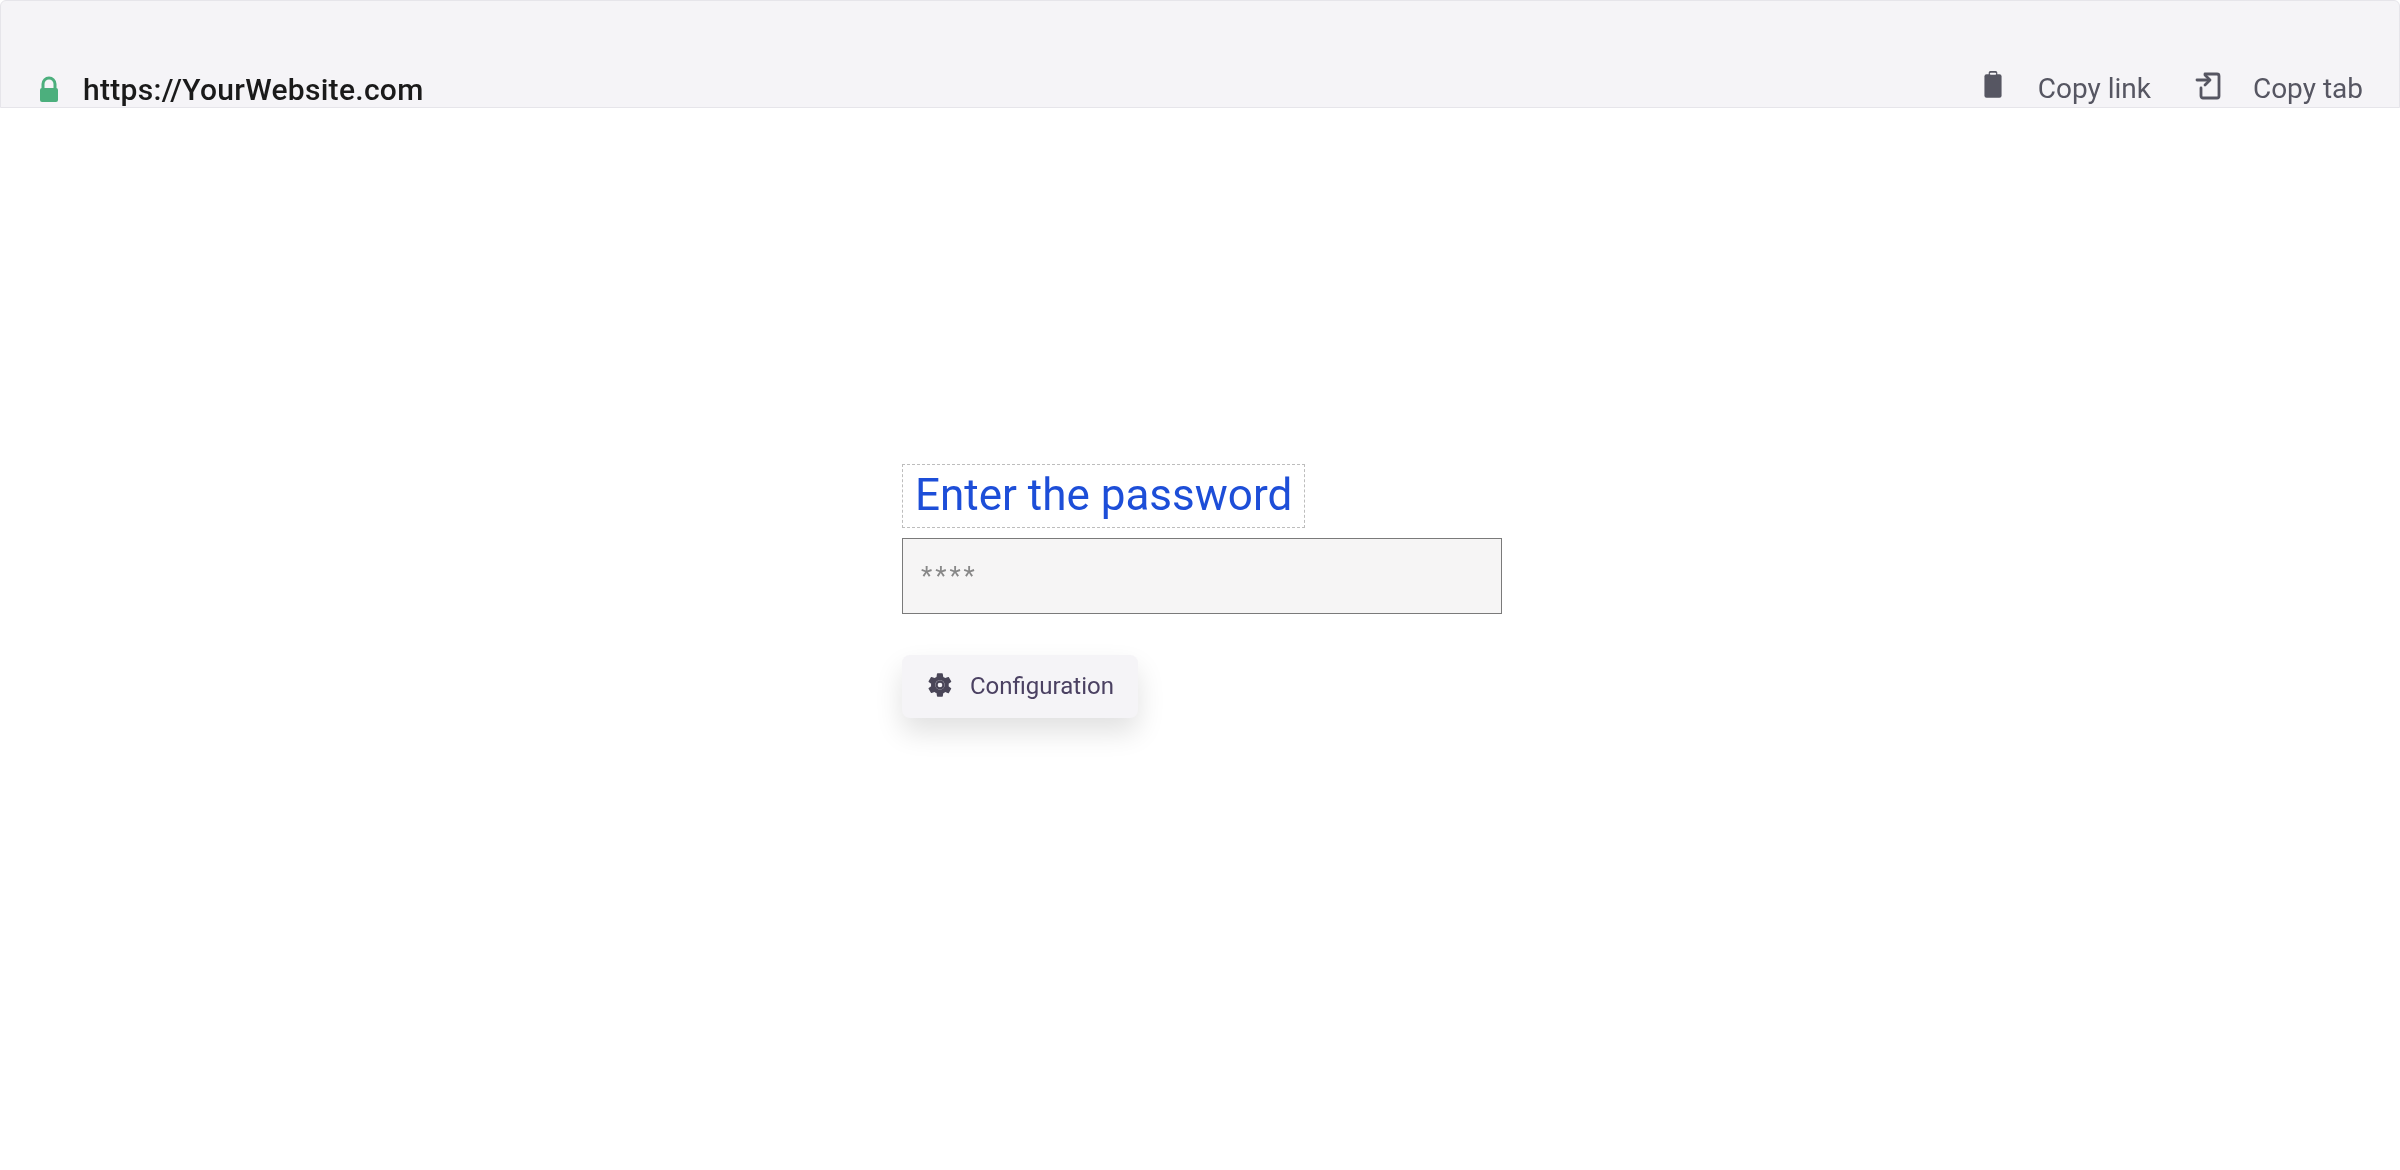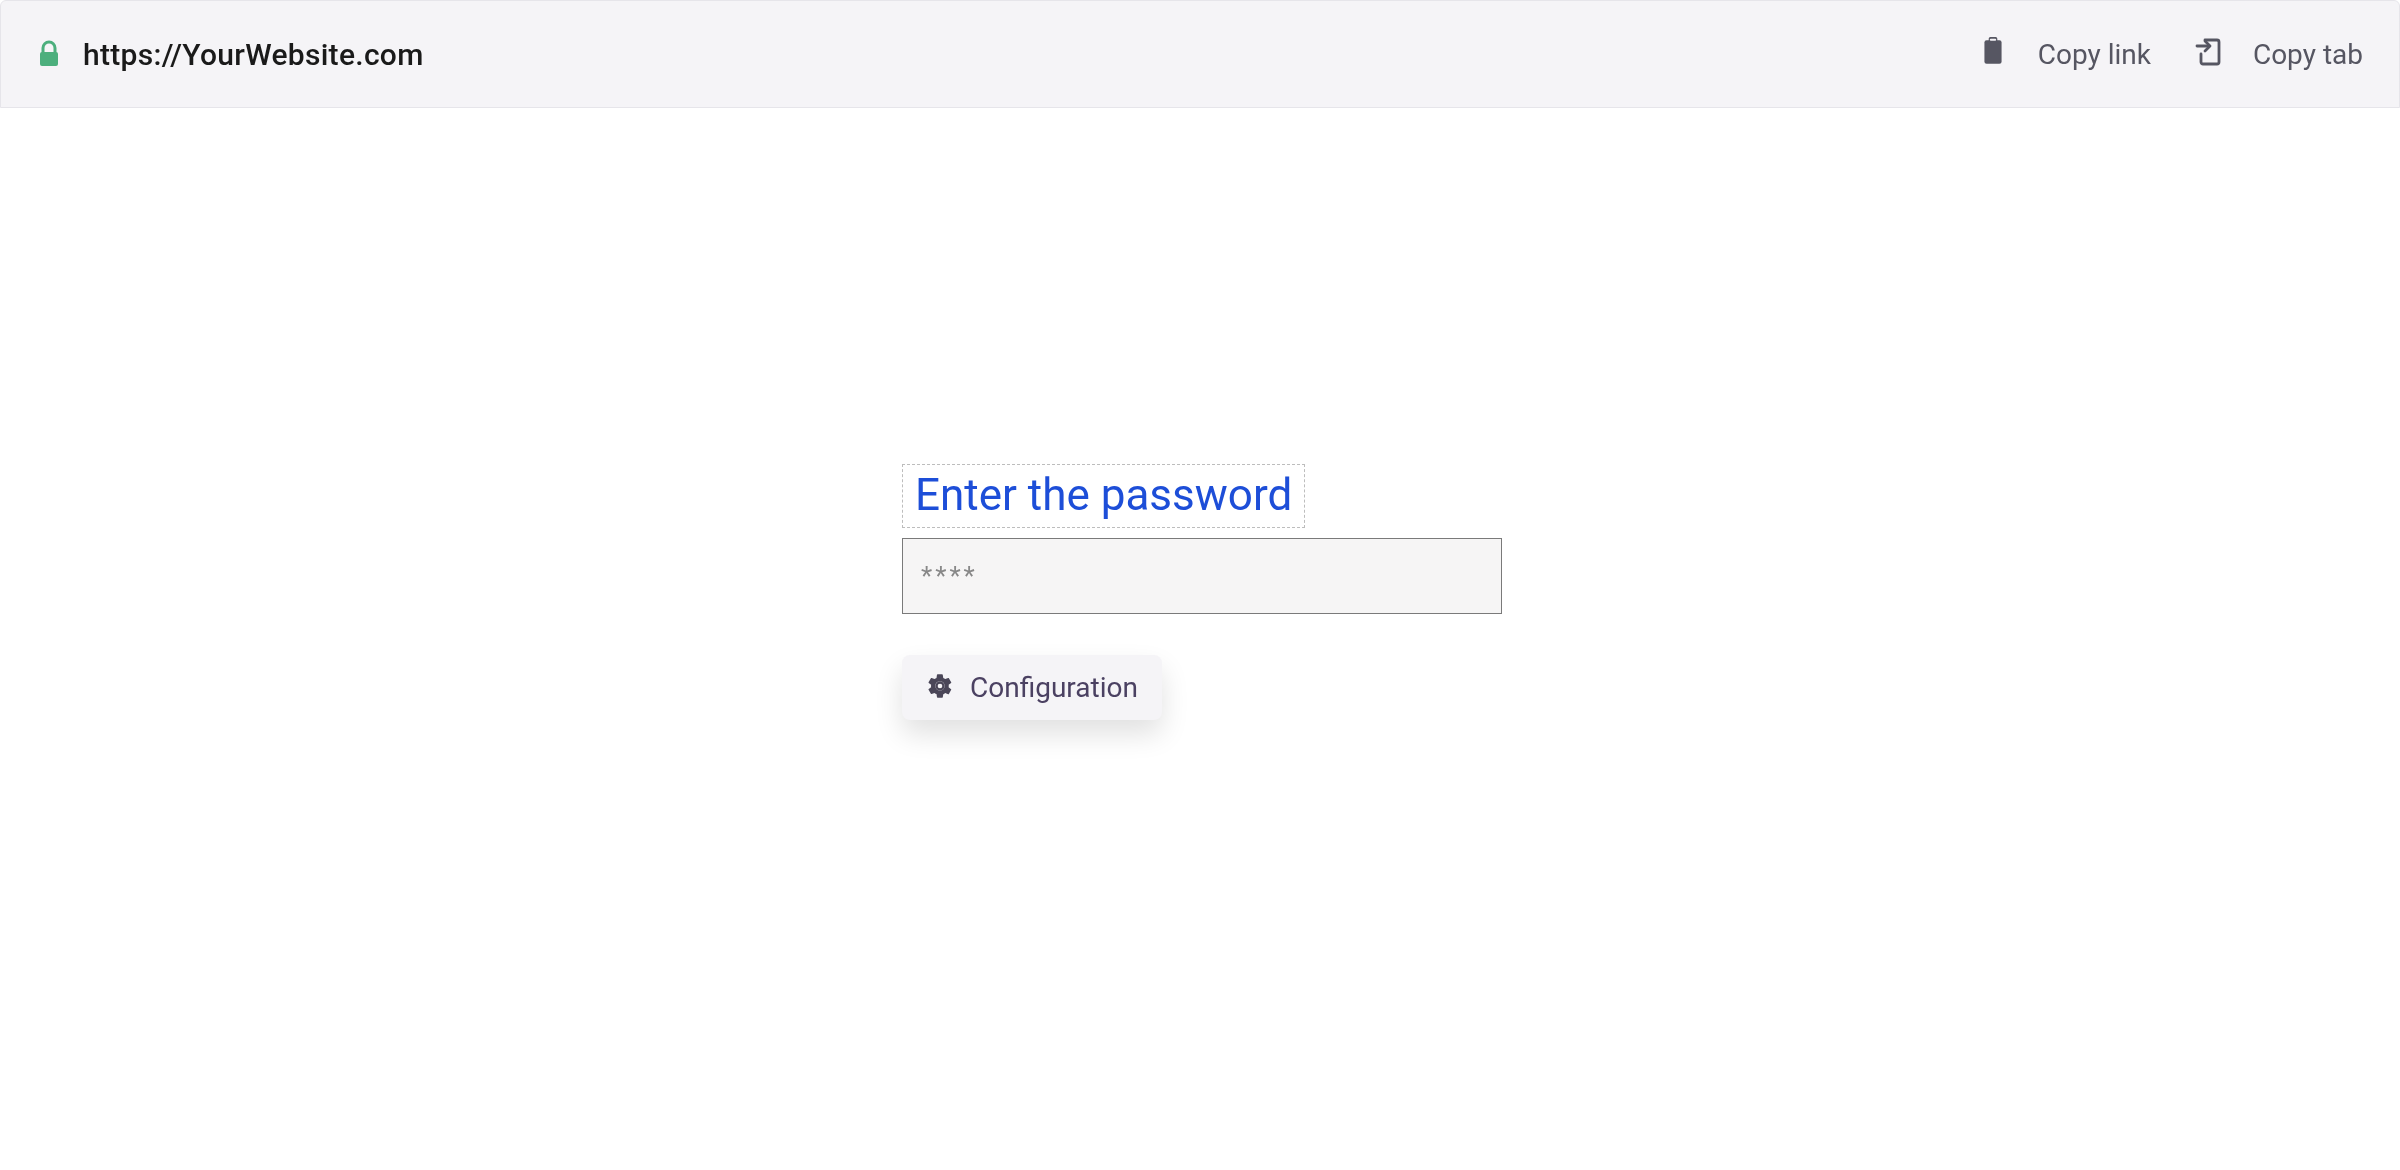--- a/index.html
+++ b/index.html
@@ -9,21 +9,21 @@
     }
     body {
       font-family: -apple-system, BlinkMacSystemFont, "Segoe UI", Roboto, Helvetica, Arial, sans-serif;
       background: #ffffff;
       width: 2400px;
       height: 1170px;
       overflow: hidden;
     }
     .browser-bar {
       display: flex;
-      align-items: center;
+      align-items: flex-end;
       justify-content: space-between;
       background: #f5f4f7;
       border: 1px solid #e6e5ea;
       border-radius: 6px 6px 0 0;
       height: 108px;
       padding: 0 36px;
     }
     .browser-bar-left {
       display: flex;
       align-items: center;
@@ -131,21 +131,21 @@
       cursor: pointer;
       font-family: inherit;
       box-shadow: 0 14px 28px rgba(0,0,0,0.12);
     }
     .config-button svg {
       width: 28px;
       height: 28px;
       fill: #4a4658;
     }
     .config-button-text {
-      font-size: 28px;
+      font-size: 24px;
       color: #4b4162;
       font-weight: 400;
     }
   </style>
 </head>
 <body>
 
 <div class="browser-bar">
   <div class="browser-bar-left">
     <span class="lock-icon">

